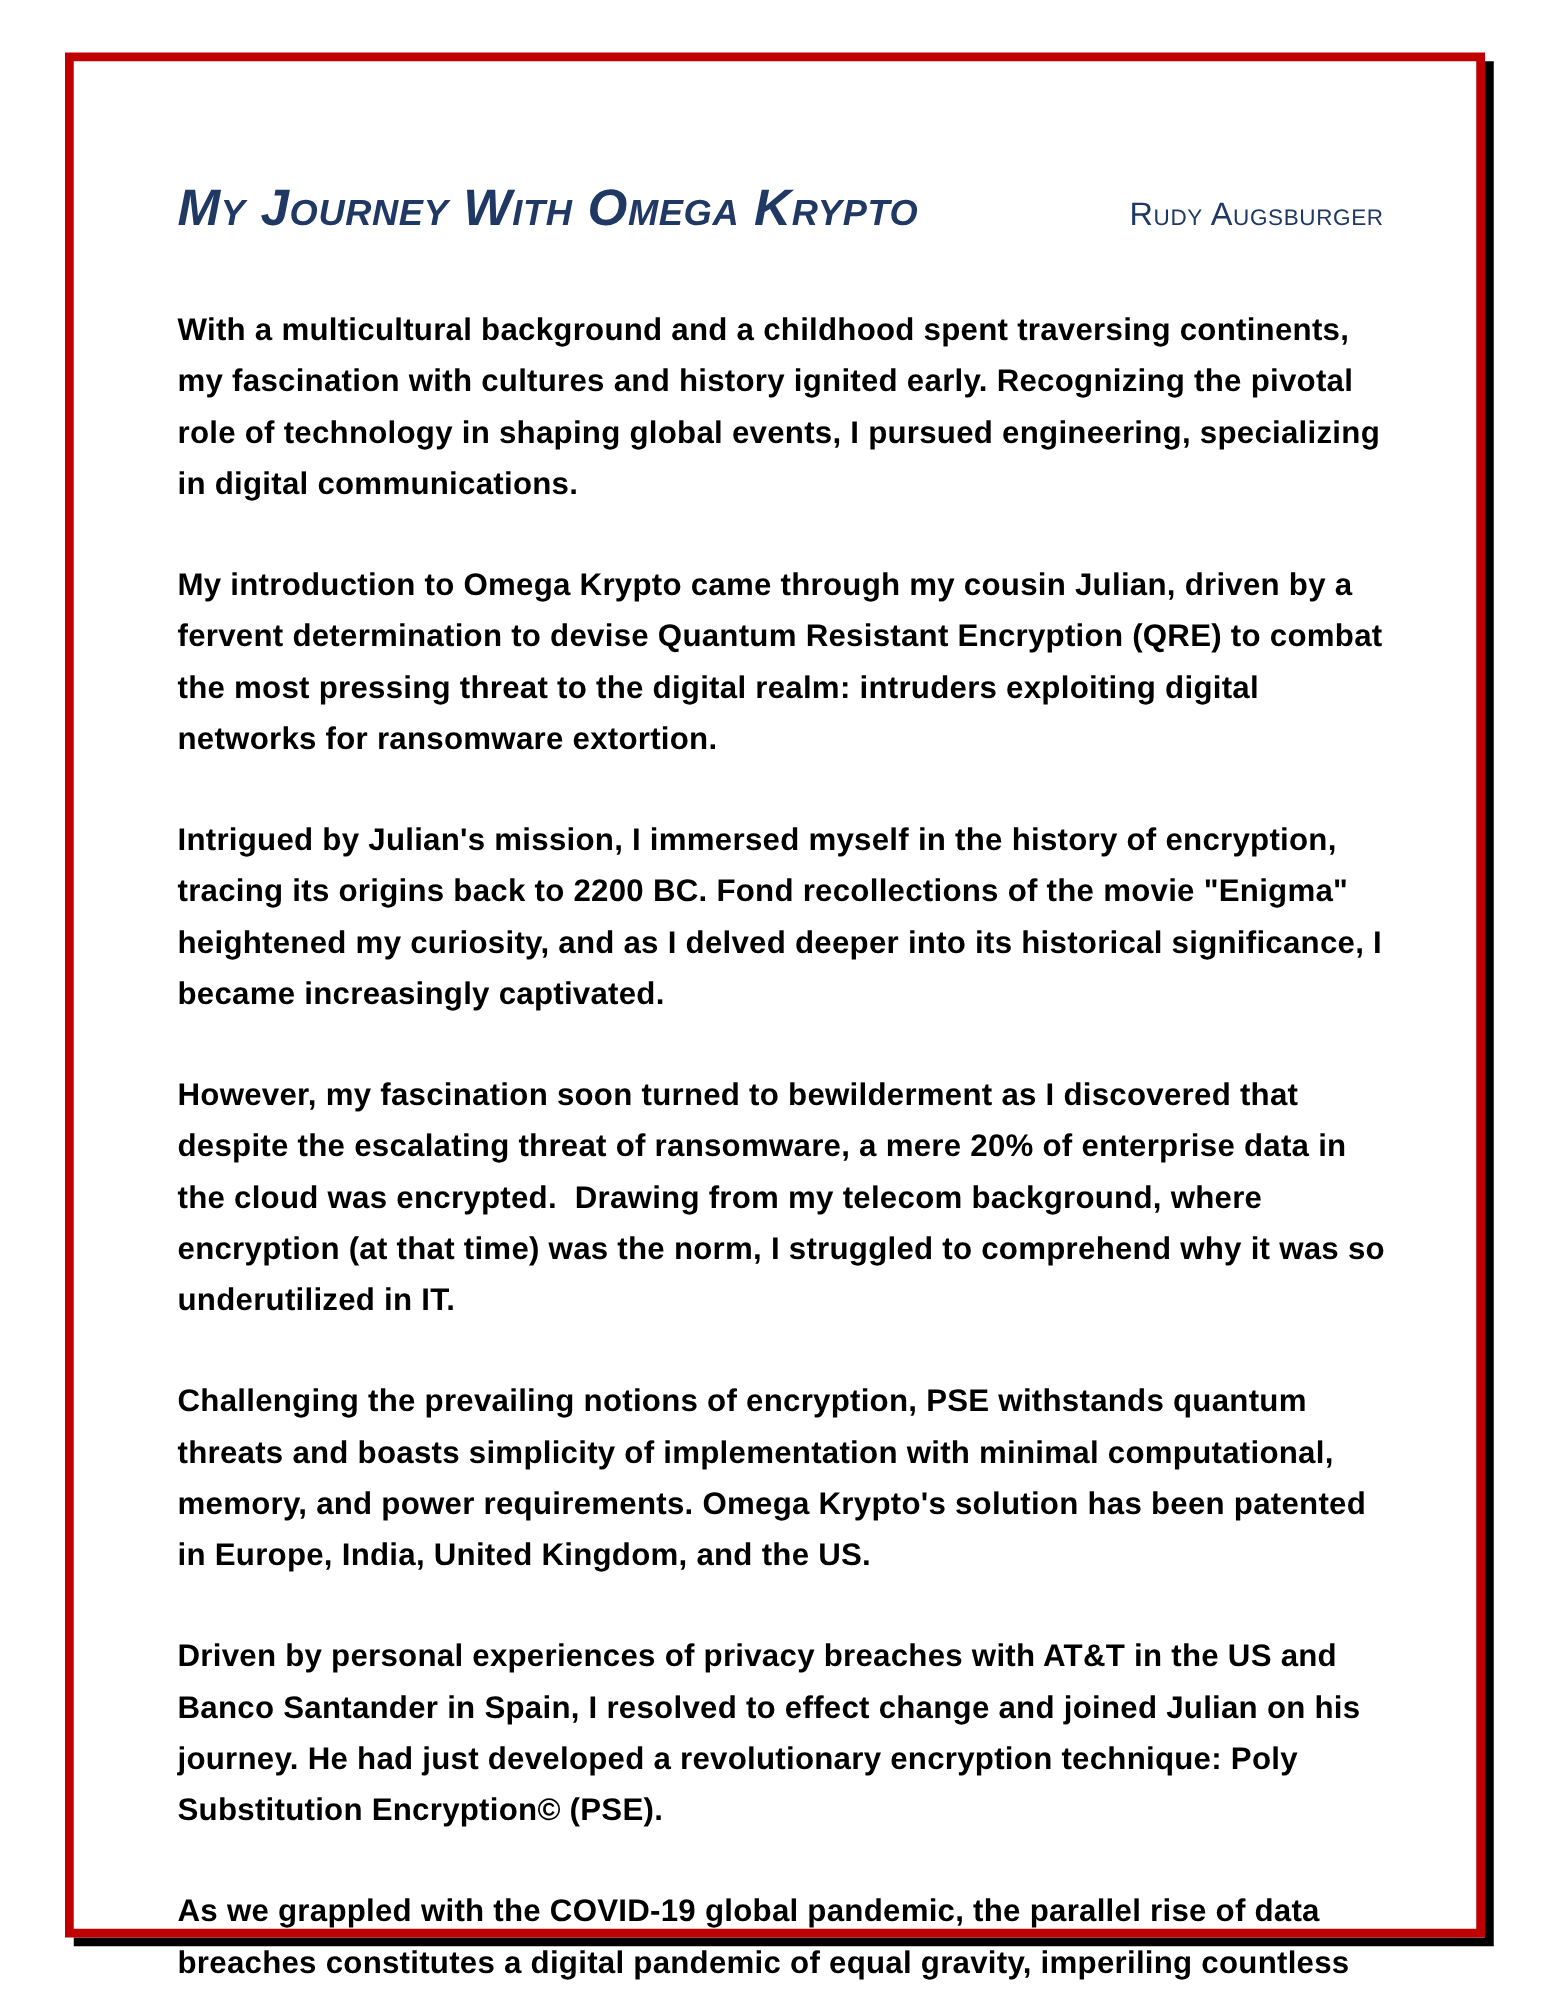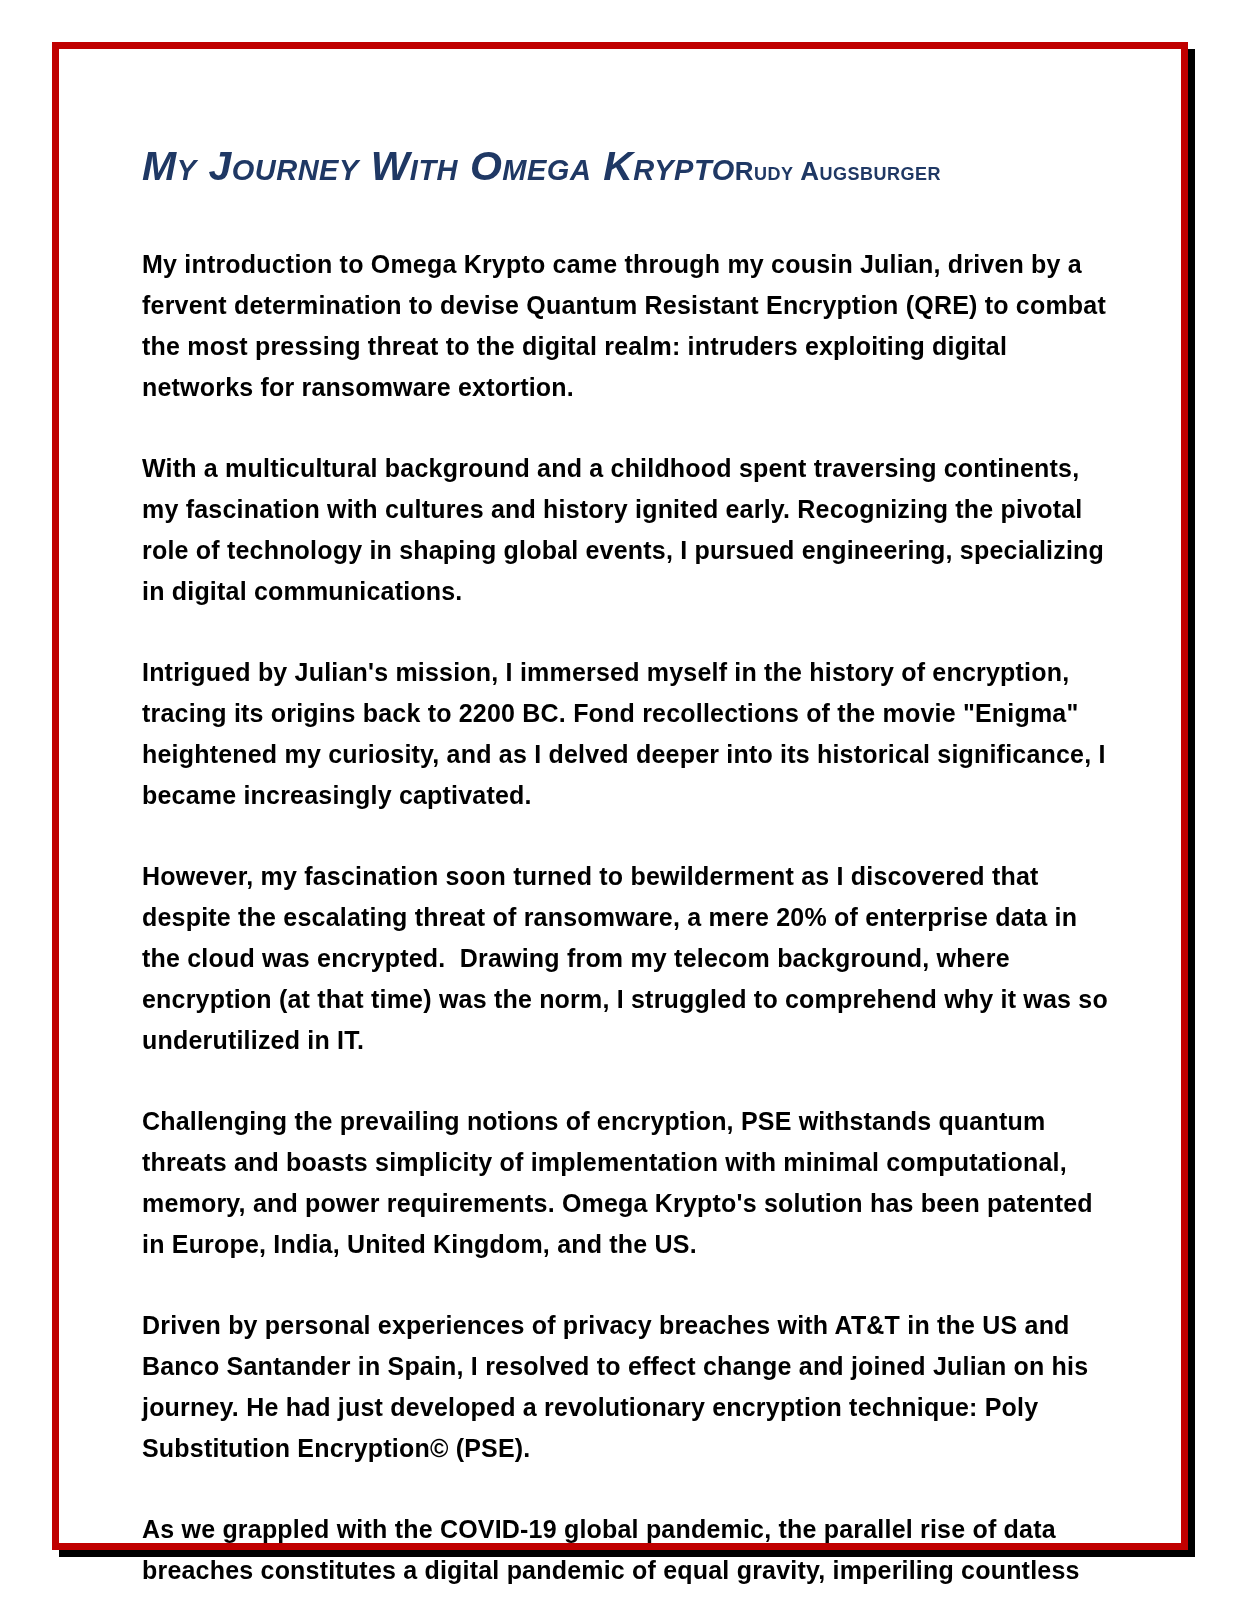--- a/index.html
+++ b/index.html
@@ -24,35 +24,36 @@
     height: 1508px;
     border: 7px solid var(--border-red);
     box-shadow: 7px 7px 0 var(--shadow-black);
     background: #ffffff;
   }
   .content {
     padding: 94px 74px 0 83px;
   }
   .header-row {
     display: flex;
+    justify-content: space-between;
     align-items: baseline;
     margin-bottom: 54px;
   }
   .doc-title {
     font-size: 41px;
     font-weight: bold;
     font-style: italic;
     font-variant: small-caps;
     color: var(--title-navy);
     letter-spacing: 0.5px;
     white-space: nowrap;
   }
   .doc-byline {
     font-size: 26px;
-    font-weight: bold;
+    font-weight: normal;
     font-variant: small-caps;
     color: var(--title-navy);
     letter-spacing: 0.5px;
     white-space: nowrap;
   }
   .body-text {
     width: 968px;
     color: var(--body-text);
   }
   .body-text p {
@@ -70,22 +71,22 @@
 
 <div class="page-frame">
   <div class="content">
 
     <div class="header-row">
       <div class="doc-title">My Journey With Omega Krypto</div>
       <div class="doc-byline">Rudy Augsburger</div>
     </div>
 
     <div class="body-text">
+      <p>With a multicultural background and a childhood spent traversing continents, my fascination with cultures and history ignited early. Recognizing the pivotal role of technology in shaping global events, I pursued engineering, specializing in digital communications.</p>
       <p>My introduction to Omega Krypto came through my cousin Julian, driven by a fervent determination to devise Quantum Resistant Encryption (QRE) to combat the most pressing threat to the digital realm: intruders exploiting digital networks for ransomware extortion.</p>
-      <p>With a multicultural background and a childhood spent traversing continents, my fascination with cultures and history ignited early. Recognizing the pivotal role of technology in shaping global events, I pursued engineering, specializing in digital communications.</p>
       <p>Intrigued by Julian's mission, I immersed myself in the history of encryption, tracing its origins back to 2200 BC. Fond recollections of the movie "Enigma" heightened my curiosity, and as I delved deeper into its historical significance, I became increasingly captivated.</p>
       <p>However, my fascination soon turned to bewilderment as I discovered that despite the escalating threat of ransomware, a mere 20% of enterprise data in the cloud was encrypted.  Drawing from my telecom background, where encryption (at that time) was the norm, I struggled to comprehend why it was so underutilized in IT.</p>
       <p>Challenging the prevailing notions of encryption, PSE withstands quantum threats and boasts simplicity of implementation with minimal computational, memory, and power requirements. Omega Krypto's solution has been patented in Europe, India, United Kingdom, and the US.</p>
       <p>Driven by personal experiences of privacy breaches with AT&amp;T in the US and Banco Santander in Spain, I resolved to effect change and joined Julian on his journey. He had just developed a revolutionary encryption technique: Poly Substitution Encryption© (PSE).</p>
       <p>As we grappled with the COVID-19 global pandemic, the parallel rise of data breaches constitutes a digital pandemic of equal gravity, imperiling countless businesses. It is imperative that we fortify our digital networks, rendering our sensitive data impervious to malicious actors.</p>
     </div>
 
   </div>
 </div>
 

